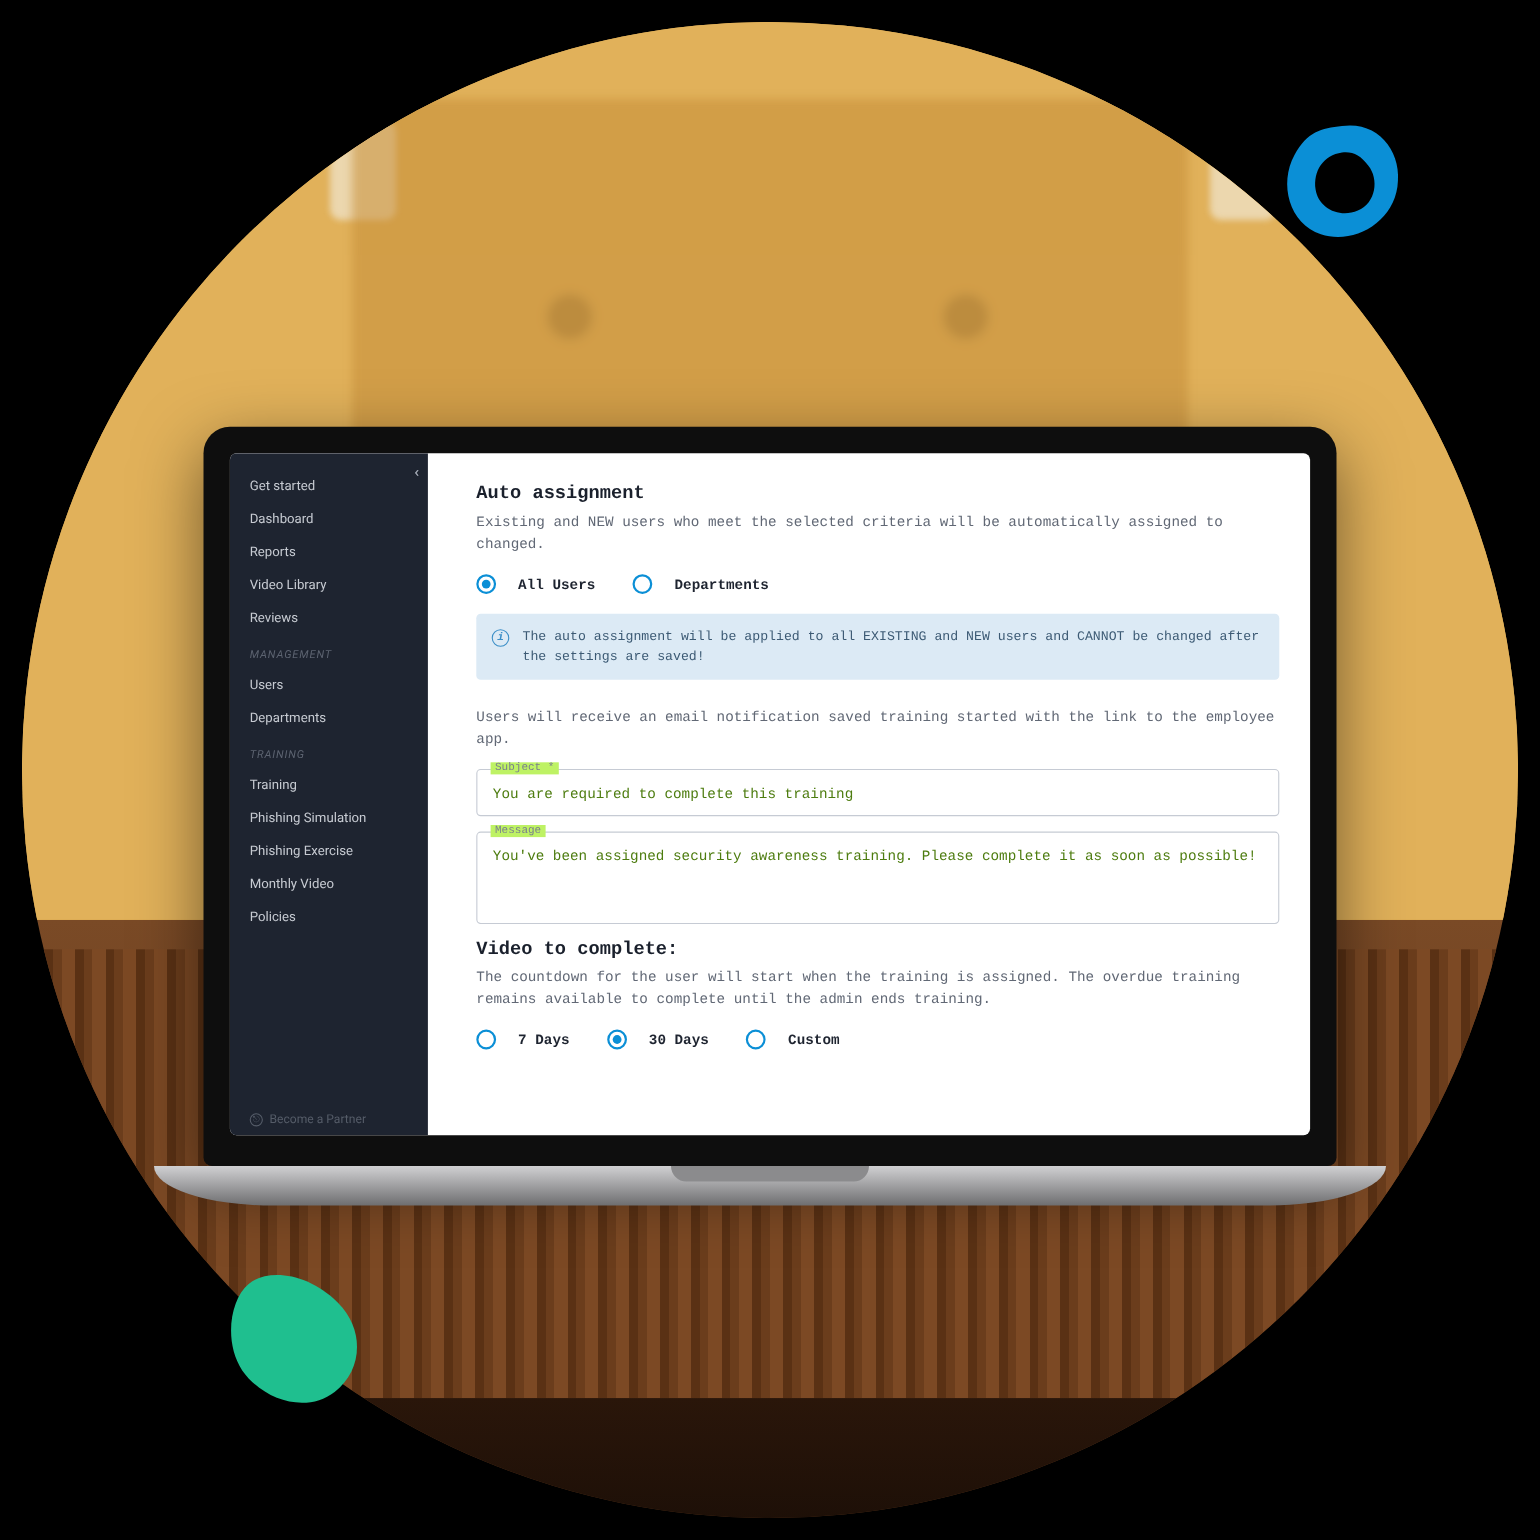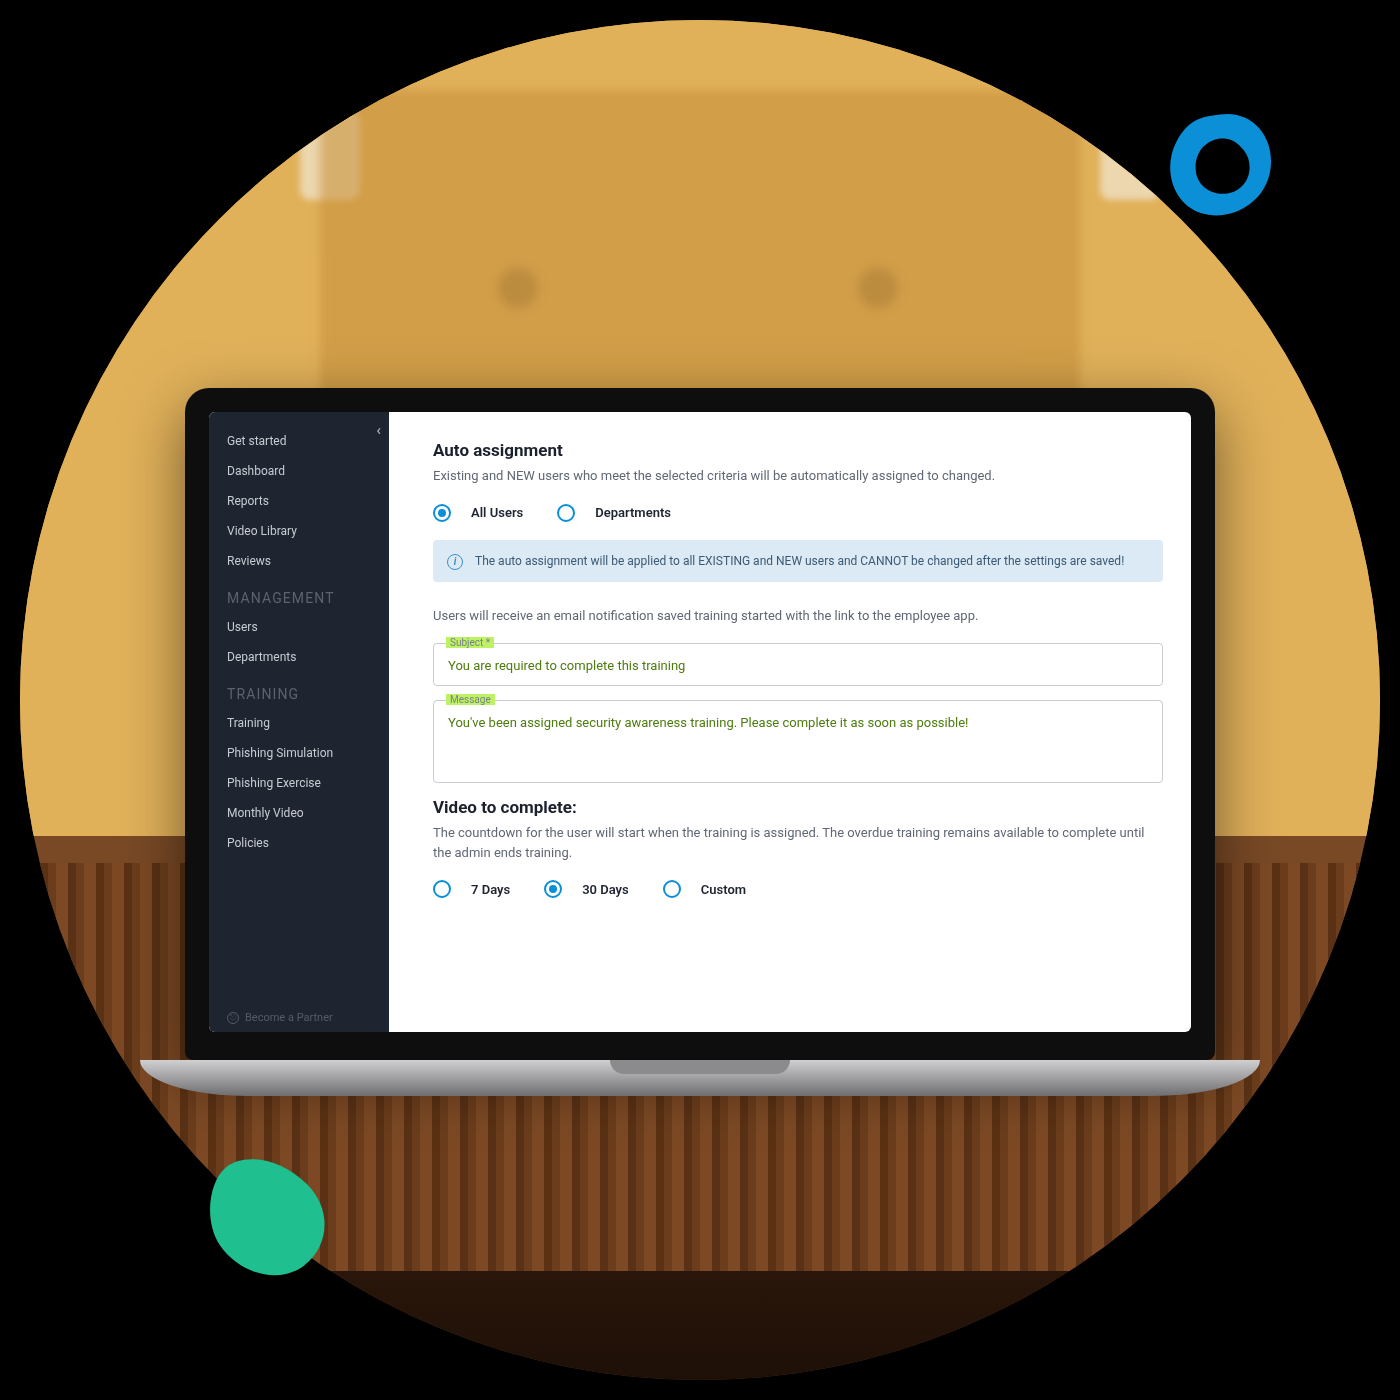--- a/index.html
+++ b/index.html
@@ -113,38 +113,39 @@
   .collapse {
     position:absolute; top:10px; right:12px;
     color:#9aa0ab; font-size:14px; letter-spacing:-4px;
   }
   .nav-item {
     padding:8px 18px; cursor:pointer;
     white-space:nowrap;
   }
   .nav-section-label {
     padding:14px 18px 6px 18px;
-    font-size:14px; letter-spacing:.08em;
-    color:#5c6370; text-transform:uppercase;
+    font-size:10px; letter-spacing:.08em;
+    color:#5c6370; text-transform:uppercase;font-style:italic;
   }
   .partner {
     position:absolute; bottom:8px; left:18px;
     font-size:11px; color:#555c68;
     display:flex; align-items:center; gap:6px;
   }
   .partner-icon {
     width:12px; height:12px; border:1.5px solid #555c68; border-radius:50%;
     display:inline-flex; align-items:center; justify-content:center;
     font-size:8px; line-height:1;
   }
 
   .main {
     flex:1; padding:28px 28px 20px 44px;
     color:#1e2430; font-size:13px;
     overflow:hidden;
+    font-family:Liberation Mono, monospace;
   }
   h2.sec-title { font-size:17px; font-weight:700; margin-bottom:6px; color:#1a202c; }
   .sec-desc { color:#616875; margin-bottom:18px; line-height:1.5; }
 
   .radio-row { display:flex; gap:34px; margin-bottom:18px; }
   .radio-opt { display:flex; align-items:center; gap:20px; font-weight:600; cursor:pointer; }
   .radio {
     width:18px; height:18px; border:2px solid #0b8fd6; border-radius:50%;
     display:inline-flex; align-items:center; justify-content:center;
   }

